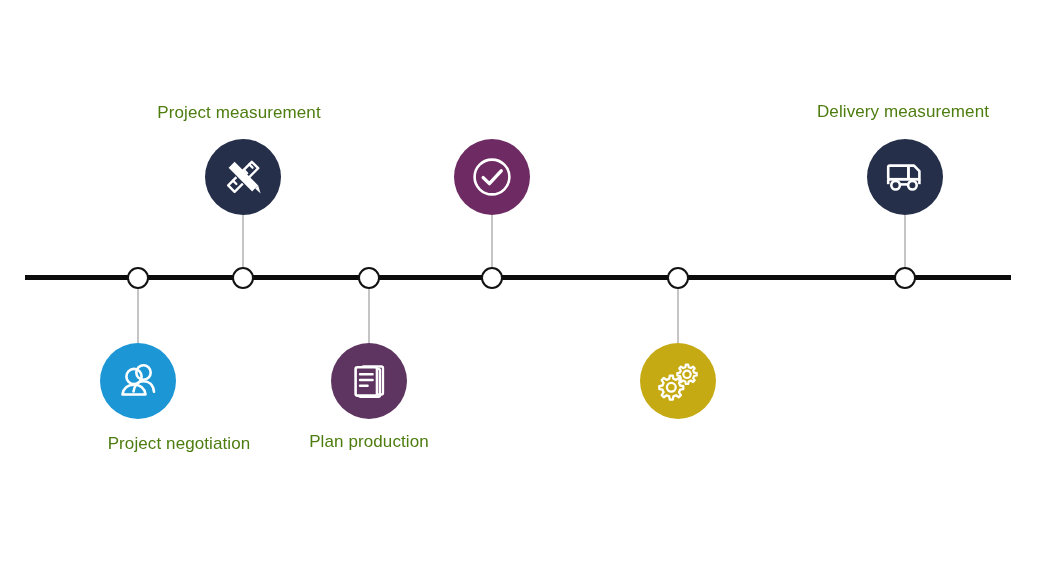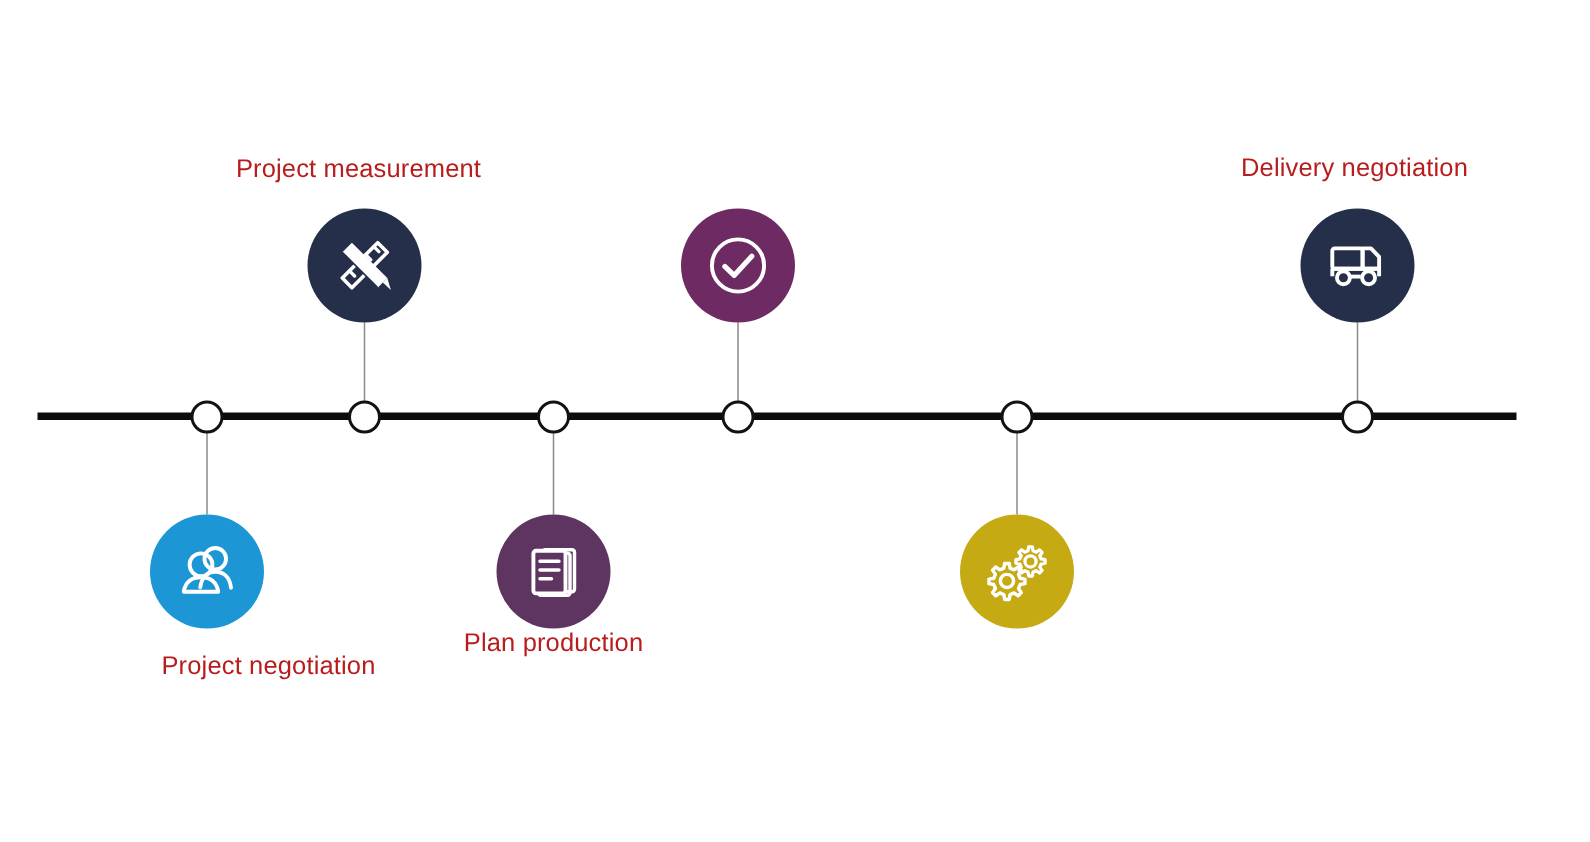--- a/index.html
+++ b/index.html
@@ -60,21 +60,21 @@
     z-index: 2;
   }
   .icon-disc svg {
     display: block;
   }
   
   .caption {
     position: absolute;
     transform: translateX(-50%);
     white-space: nowrap;
-    color: #b91c1c;
+    color: #4d7c0f;
     font-size: 17px;
     letter-spacing: .1px;
     line-height: 1;
   }
 </style>
 </head>
 <body>
 
 <div id="timeline-canvas">
 
@@ -124,21 +124,21 @@
       <svg width="44" height="44" viewBox="0 0 44 44">
 
         <rect x="15" y="7.5" width="21" height="28" rx="1.6" fill="none" stroke="#ffffff" stroke-width="2.3"></rect>
         <rect x="12" y="9.8" width="21" height="28" rx="1.6" fill="none" stroke="#ffffff" stroke-width="2.3"></rect>
 
         <rect x="8.6" y="8.2" width="21.4" height="28.4" rx="1.8" fill="#5e3560" stroke="#ffffff" stroke-width="2.6"></rect>
         <path d="M13 15.2 H25.6 M13 21 H25.6 M13 26.8 H20.6" stroke="#ffffff" stroke-width="2.4" stroke-linecap="round"></path>
       </svg>
     </span>
   </div>
-  <div class="caption" style="left:369px; top:420px;">Plan production</div>
+  <div class="caption" style="left:369px; top:433px;">Plan production</div>
 
   <div class="stem" style="left:492px; top:215px; height:63px;"></div>
   <div class="axis-node" style="left:492px;"></div>
   <div class="icon-disc" style="left:492px; top:177px; background:#6e2b63;">
     <span>
       <svg width="48" height="48" viewBox="0 0 48 48">
         <circle cx="24" cy="24" r="17.4" fill="none" stroke="#ffffff" stroke-width="2.6"></circle>
         <path d="M15.2 24.6 L21.4 30.6 L33.2 17.8" fill="none" stroke="#ffffff" stroke-width="3.4" stroke-linecap="round" stroke-linejoin="round"></path>
       </svg>
     </span>
@@ -177,15 +177,15 @@
           <path d="M6.2 25.2 h31.2" stroke-width="2.6"></path>
           <path d="M6.2 25.2 v5.0" stroke-width="2.6"></path>
           <path d="M37.4 25.2 v5.0" stroke-width="2.6"></path>
           <path d="M18.6 30.4 h6.6" stroke-width="2.6"></path>
         </g>
         <circle cx="13.6" cy="31.2" r="4.3" fill="none" stroke="#ffffff" stroke-width="2.6"></circle>
         <circle cx="30.4" cy="31.2" r="4.3" fill="none" stroke="#ffffff" stroke-width="2.6"></circle>
       </svg>
     </span>
   </div>
-  <div class="caption" style="left:903px; top:103px;">Delivery negotiation</div>
+  <div class="caption" style="left:903px; top:103px;">Delivery measurement</div>
 
 </div>
 
 </body></html>

